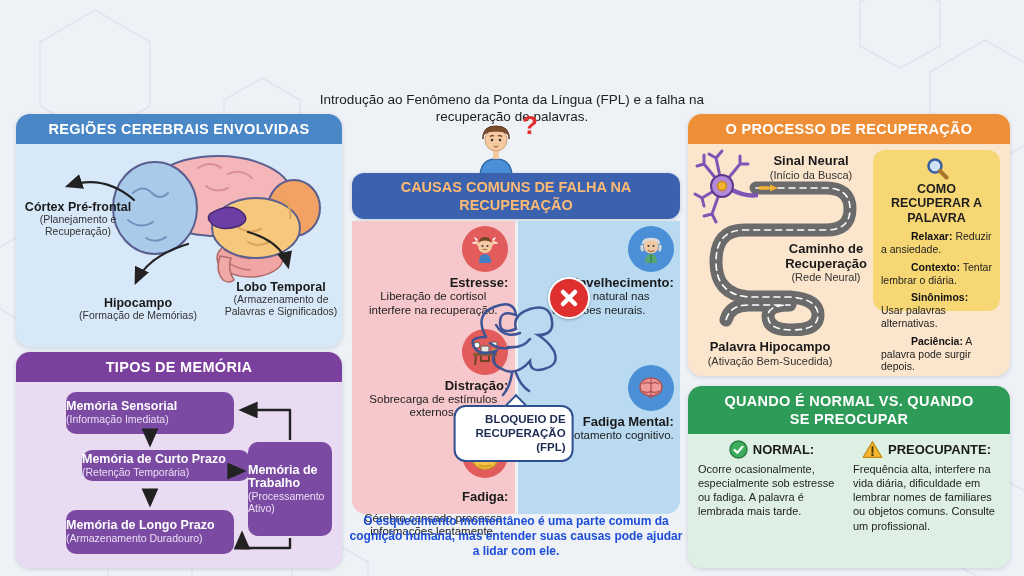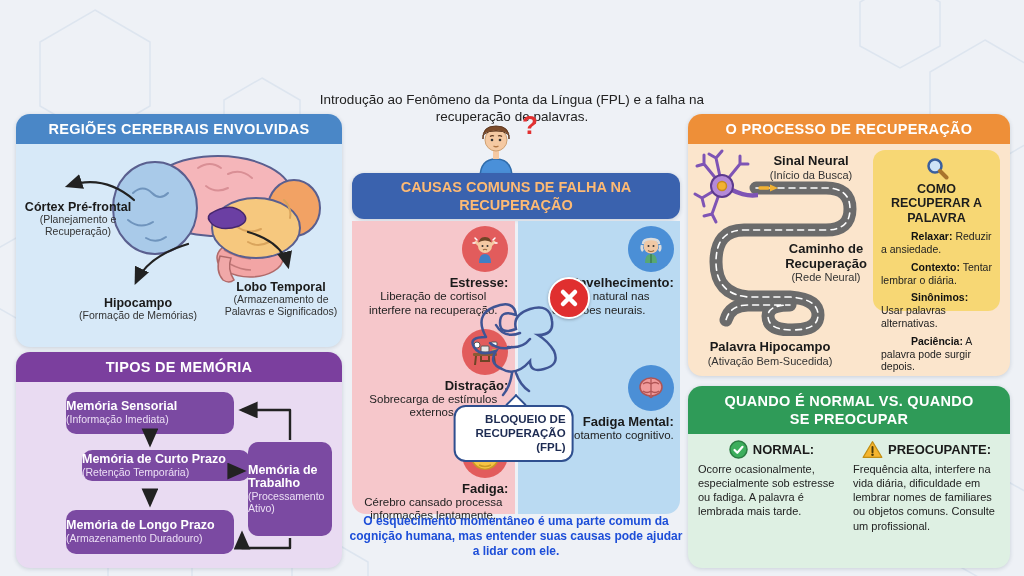--- a/index.html
+++ b/index.html
@@ -212,21 +212,21 @@
               <path d="M7 20 L6 29 M25 20 L26 29 M12 20 l0 5 l8 0 l0 -5" stroke="#6e4526" stroke-width="2" fill="none"></path>
               <rect x="12" y="10" width="8" height="6" rx="1" fill="#e8e8e8" stroke="#555" stroke-width="1"></rect>
               <circle cx="8" cy="9" r="3" fill="#fff" stroke="#555" stroke-width="1"></circle>
               <rect x="22" y="6" width="6" height="4" rx="1" fill="#fff" stroke="#555" stroke-width="1"></rect>
               <rect x="23" y="13" width="4" height="4" fill="#c9a04a"></rect>
             </svg>
           </div>
           <div class="ti">Distração:</div>
           <div class="de">Sobrecarga de estímulos externos.</div>
         </div>
-        <div class="cause" style="margin-top:12px;">
+        <div class="cause" style="margin-top:12px;gap:8px;">
           <div class="ic ic-red">
             <svg width="34" height="34" viewBox="0 0 34 34">
               <circle cx="17" cy="17" r="14" fill="#f6c445" stroke="#c99a26" stroke-width="1.5"></circle>
               <path d="M8 13 q3 -3 6 0 M20 13 q3 -3 6 0" stroke="#7a5a10" stroke-width="2" fill="none" stroke-linecap="round"></path>
               <circle cx="17" cy="23" r="4.5" fill="#8a5a10"></circle>
               <ellipse cx="17" cy="26.5" rx="6.5" ry="4" fill="#f6c445"></ellipse>
               <path d="M11 27 q6 3 12 0" stroke="#c99a26" stroke-width="1.5" fill="none"></path>
             </svg>
           </div>
           <div class="ti">Fadiga:</div>

